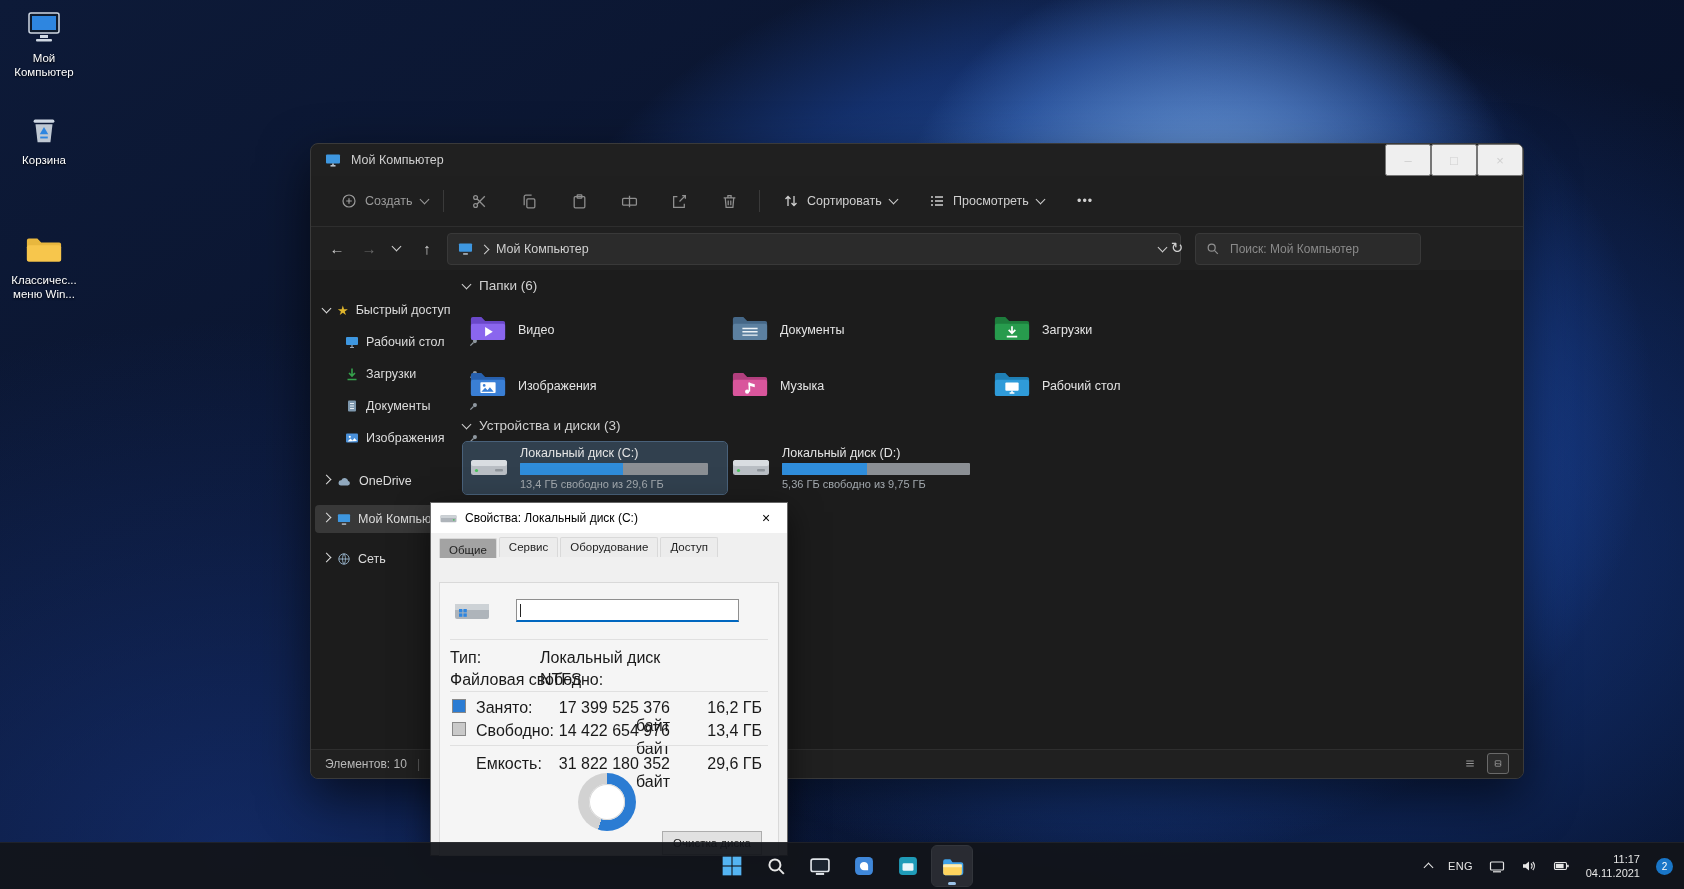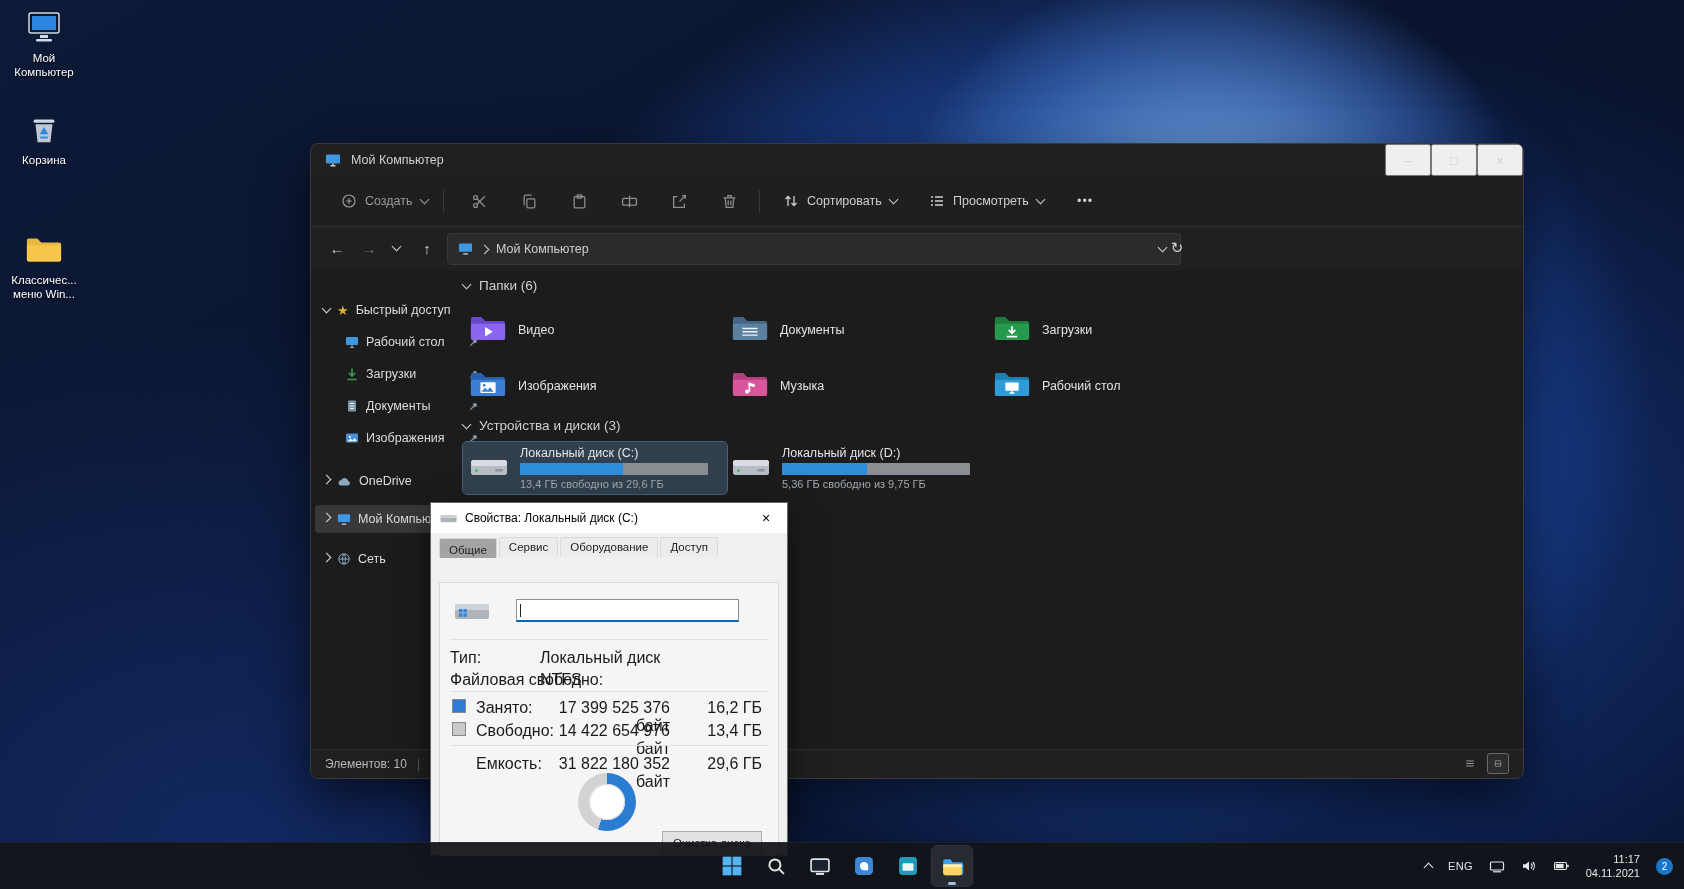--- a/index.html
+++ b/index.html
@@ -248,20 +248,29 @@
             <svg width="15" height="14" viewBox="0 0 16 15">
               <rect x="1" y="1.5" width="14" height="9" rx="1" fill="#3e97e0"></rect>
               <rect x="5.5" y="12" width="5" height="1.6" fill="#b9c2cc"></rect>
             </svg>
           </span>
         <span class="cv r" style="margin-top:0"></span>
         <span>Мой Компьютер</span>
         <span class="cv" style="margin-left:auto;margin-right:4px"></span>
       </div>
       <button class="navb" style="left:850px">↻</button>
+      <div class="sbox">
+        <span style="display:flex">
+            <svg width="14" height="14" viewBox="0 0 16 16" style="stroke:#8f8f8f;fill:none;stroke-width:1.4">
+              <circle cx="6.5" cy="6.5" r="4"></circle>
+              <path d="M9.6 9.6L13.5 13.5"></path>
+            </svg>
+          </span>
+        <input type="text" placeholder="Поиск: Мой Компьютер" style="">
+      </div>
     </div>
 
     <div class="exbody">
 
       <div class="sbr" style="top:26px">
         <span class="cv" style="margin-left:8px"></span>
         <span style="color:#dfb52c;font-size:13px">★</span>
         <span>Быстрый доступ</span>
       </div>
       <div class="sbr" style="top:58px;padding-left:30px">

